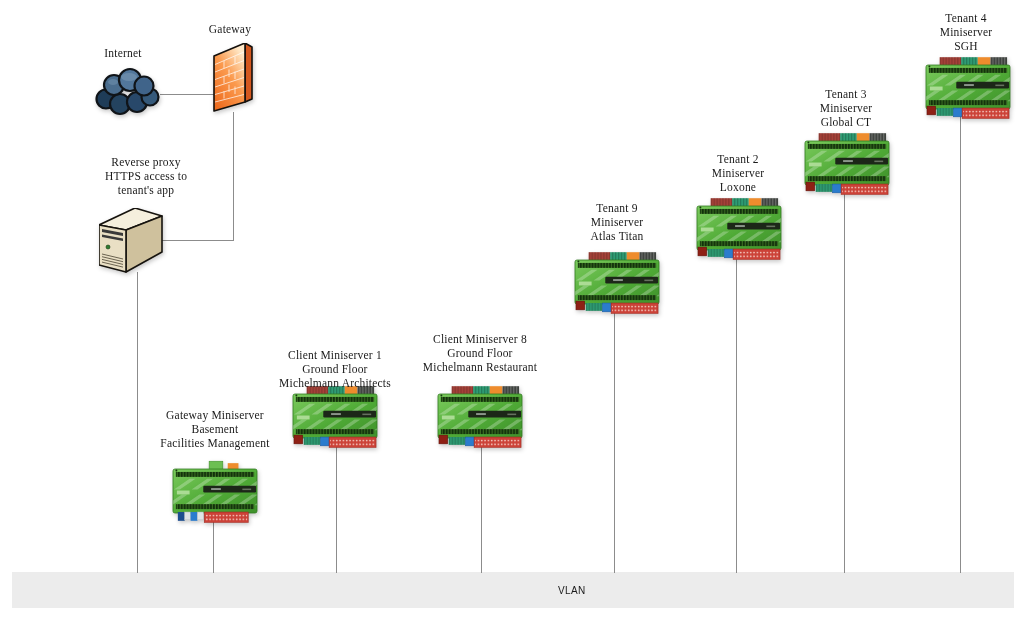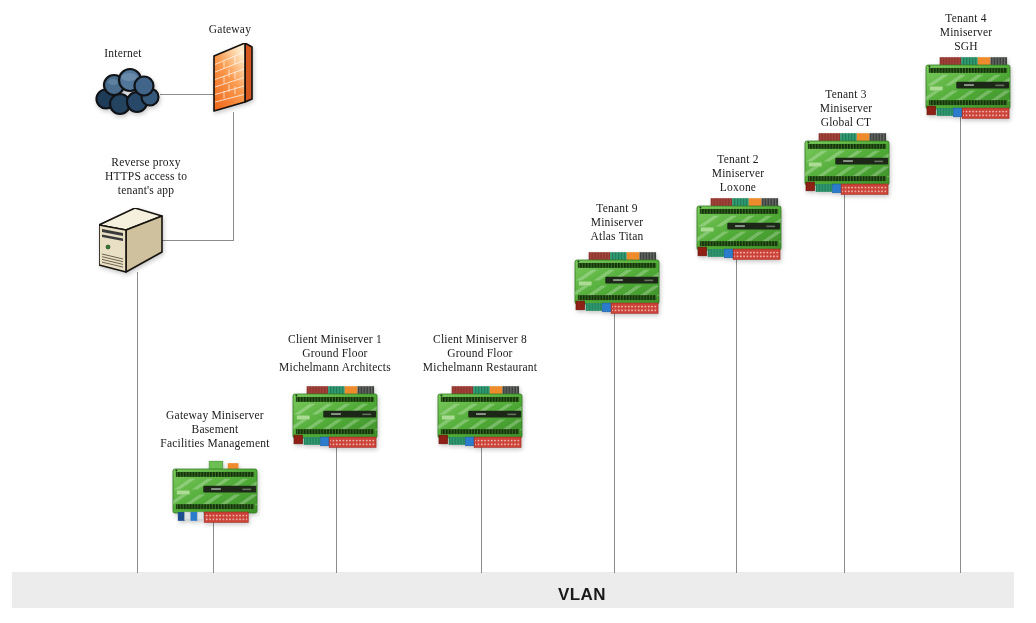--- a/index.html
+++ b/index.html
@@ -24,21 +24,21 @@
   .icon svg{display:block;filter:drop-shadow(1px 2px 2px rgba(0,0,0,0.22));}
   .hline,.vline{position:absolute;background:#8c8c8c;z-index:1;}
   .hline{height:1px;}
   .vline{width:1px;}
   #vlan-bar{
     position:absolute;left:12px;top:572px;width:1002px;height:36px;
     background:#ececec;z-index:0;
   }
   #vlan-label{
     position:absolute;left:558px;top:585px;
-    font-size:17px;font-weight:700;letter-spacing:0.4px;z-index:3;
+    font-size:10px;font-weight:400;letter-spacing:0.4px;z-index:3;
   }
 </style>
 </head>
 <body>
 
 <div id="canvas">
 
   <svg width="0" height="0" style="position:absolute" aria-hidden="true">
     <defs>
       <linearGradient id="gBody" x1="0" y1="0" x2="1" y2="1">
@@ -229,21 +229,21 @@
     <span class="ln">Gateway Miniserver</span>
     <span class="ln">Basement</span>
     <span class="ln">Facilities Management</span>
   </div>
   <div class="icon" style="left:172px;top:460px">
     <svg width="86" height="63" viewBox="0 0 88 64">
         <use href="#ms-gw"></use>
       </svg>
   </div>
 
-  <div class="lbl" style="left:335px;top:332px">
+  <div class="lbl" style="left:335px;top:348px">
     <span class="ln">Client Miniserver 1</span>
     <span class="ln">Ground Floor</span>
     <span class="ln">Michelmann Architects</span>
   </div>
   <div class="icon" style="left:292px;top:385px">
     <svg width="86" height="63" viewBox="0 0 88 64">
         <use href="#ms-std"></use>
       </svg>
   </div>
 

